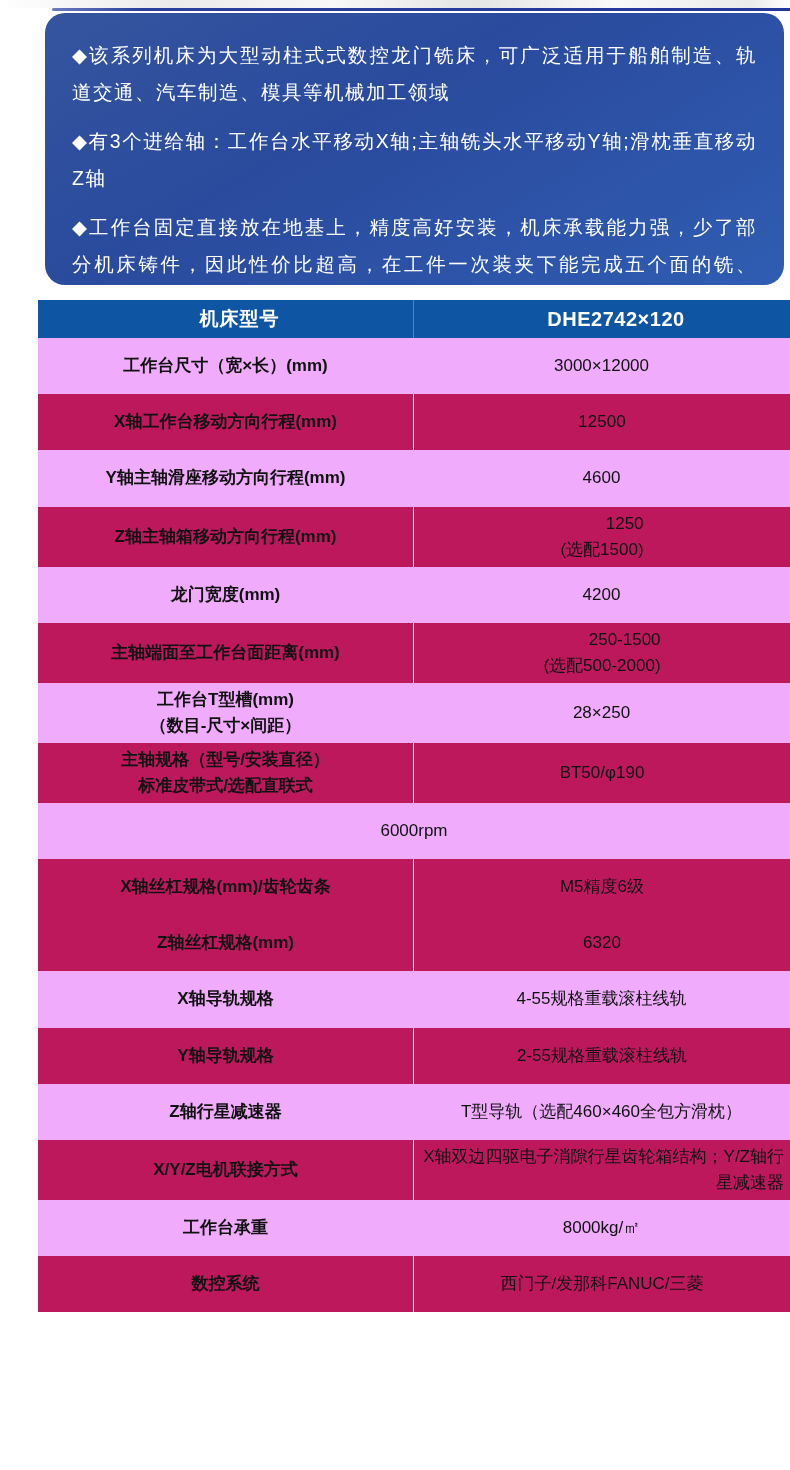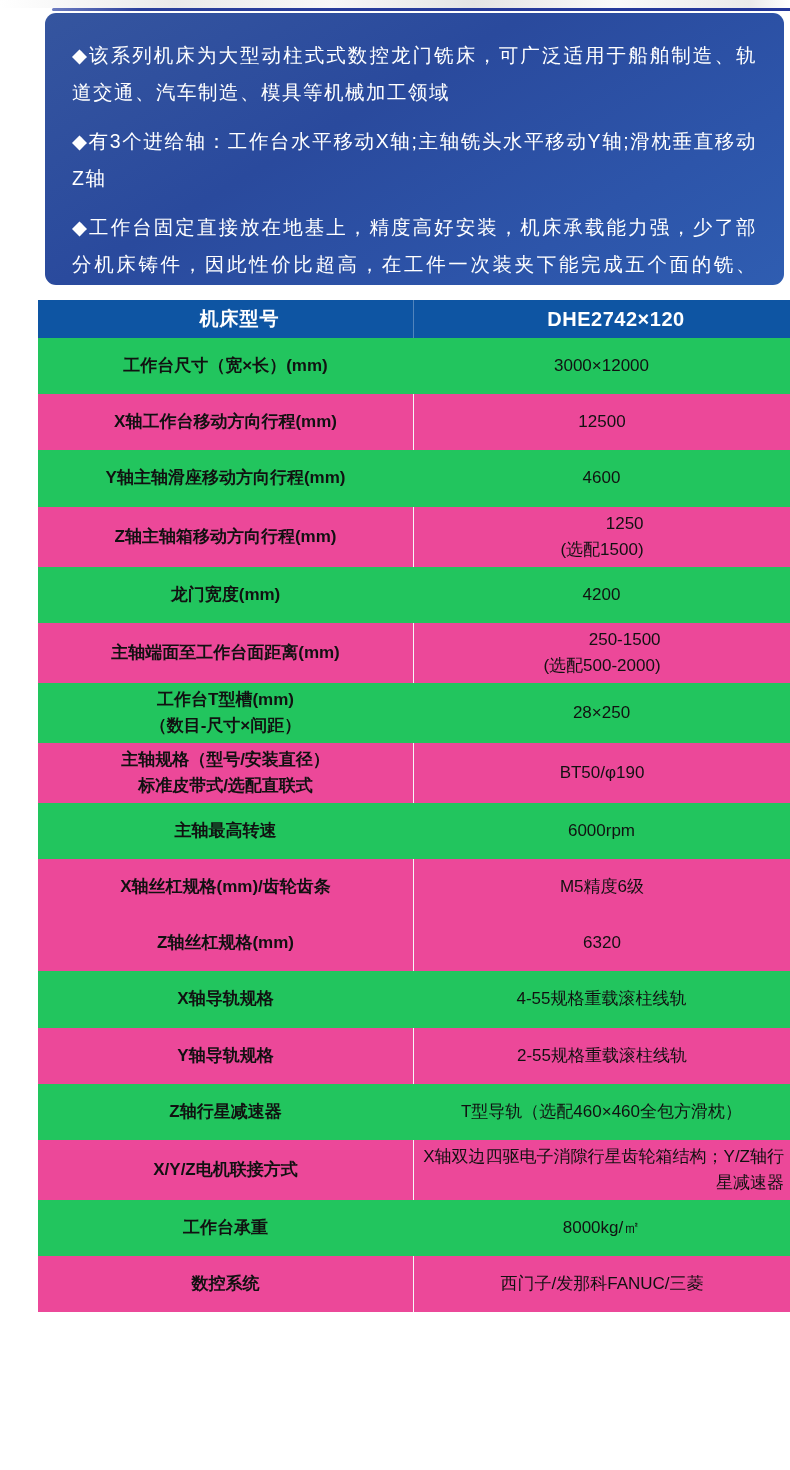--- a/index.html
+++ b/index.html
@@ -15,36 +15,36 @@
     opacity:.55;
   }
   .top-line {
     position:absolute; top:8px; left:52px; right:0; height:3px;
     background:linear-gradient(to right,#6d7cc0,#2a3f9b 12%,#24379a);
     border-radius:2px 0 0 2px;
   }
   
   .hero {
     position:absolute; top:13px; left:45px; width:739px; height:272px;
-    border-radius:11px; padding:24px 27px 16px 27px;
+    border-radius:20px; padding:24px 27px 16px 27px;
     background:linear-gradient(150deg,#35559f 0%,#2a4a9d 40%,#2d55aa 75%,#2f5db1 100%);
     color:#ffffff;
   }
   .hero p {
     font-size:19.5px; line-height:37px; letter-spacing:1.5px;
     font-weight:400; margin-bottom:12px; text-align:justify;
   }
   
   .spec-table { position:absolute; top:300px; left:38px; right:0; }
   .thead { display:flex; height:38px; background:#0e55a3; color:#ffffff; }
   .thead .cell { display:flex; align-items:center; justify-content:center; font-weight:bold;padding-left:28px; }
   .thead .label-cell { width:375px; font-size:19px; letter-spacing:1px; }
   .thead .value-cell { flex:1; font-size:20px; border-left:1px solid rgba(255,255,255,.28); letter-spacing:.5px; }
-  .row { display:flex; min-height:56.2px; background:#22c55e; }
-  .row.shaded { background:#ec4899; }
+  .row { display:flex; min-height:56.2px; background:#f0abfc; }
+  .row.shaded { background:#be185d; }
   .row .cell {
     display:flex; align-items:center; justify-content:center; text-align:center;
     white-space:pre-line; color:#111111; padding:4px 6px; line-height:26px;
   }
   .row .label-cell { width:375px; font-weight:bold; font-size:17px; }
   .row .value-cell { flex:1; font-weight:500; font-size:17px; }
   .row.shaded .value-cell { border-left:1.5px solid #f7f7f7;text-align:right; }
 </style>
 </head>
 <body>
@@ -94,21 +94,20 @@
         <div class="cell label-cell">工作台T型槽(mm)
 （数目-尺寸×间距）</div>
         <div class="cell value-cell">28×250</div>
       </div>
       <div class="row shaded">
         <div class="cell label-cell">主轴规格（型号/安装直径）
 标准皮带式/选配直联式</div>
         <div class="cell value-cell">BT50/φ190</div>
       </div>
       <div class="row">
-        <div class="cell label-cell">主轴最高转速</div>
         <div class="cell value-cell">6000rpm</div>
       </div>
       <div class="row shaded">
         <div class="cell label-cell">X轴丝杠规格(mm)/齿轮齿条</div>
         <div class="cell value-cell">M5精度6级</div>
       </div>
       <div class="row shaded">
         <div class="cell label-cell">Z轴丝杠规格(mm)</div>
         <div class="cell value-cell">6320</div>
       </div>

